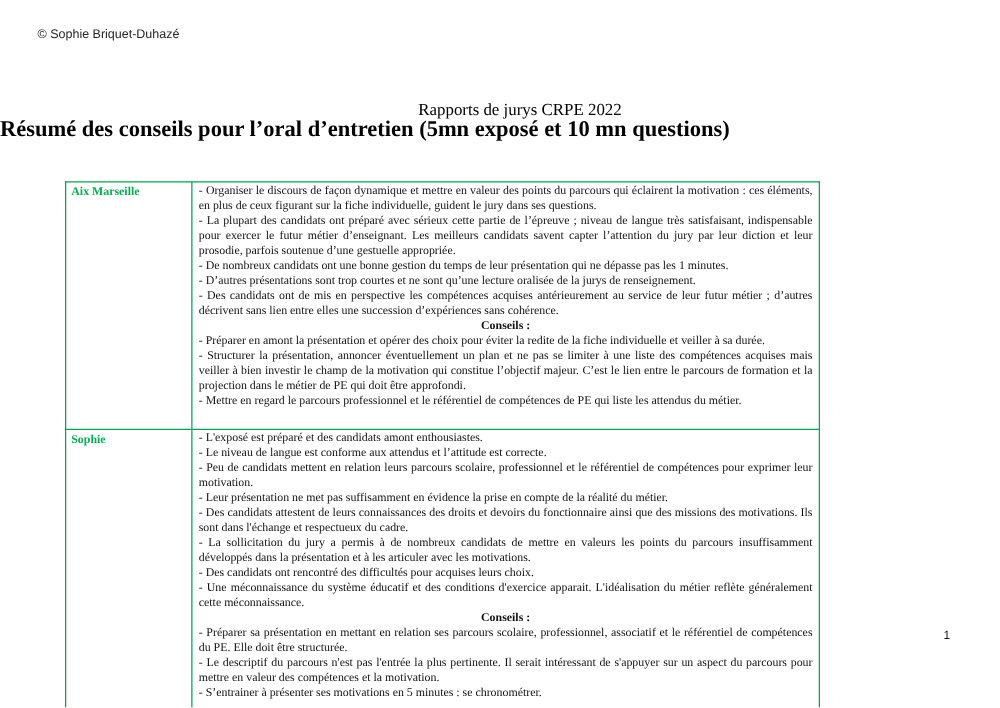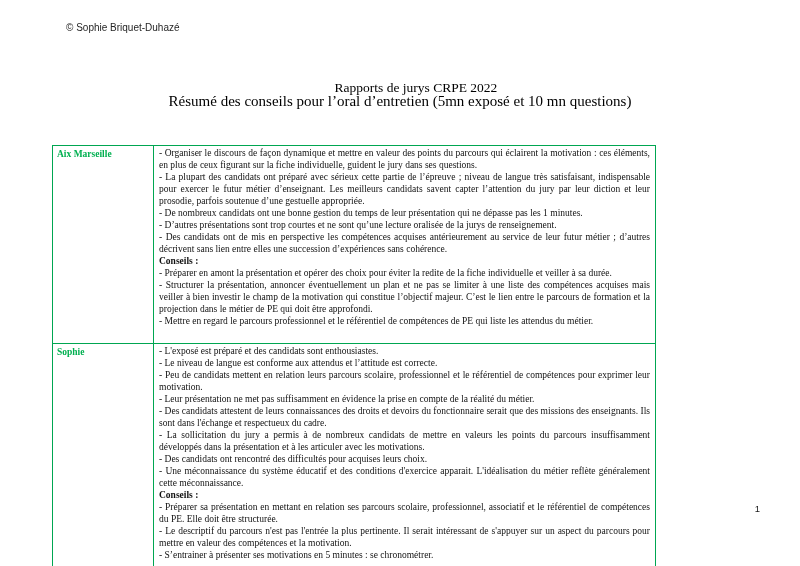--- a/index.html
+++ b/index.html
@@ -16,42 +16,41 @@
     font-family: "Liberation Serif", serif;
     color: #1a1a1a;
   }
   .copyright {
     position: absolute;
     left: 30px;
     top: 22px;
     font-family: "Liberation Sans", sans-serif;
     font-size: 10px;
     color: #262626;
-    margin-left: 36px;
   }
   .title {
     position: absolute;
     left: 0;
     top: 64px;
     width: 100%;
     margin: 16px;
     text-align: center;
     font-size: 13.5px;
     font-weight: normal;
     color: #000000;
   }
   .subtitle {
     position: absolute;
     left: 0;
     top: 93px;
     width: 100%;
     margin: 0;
-    text-align: center;
-    font-size: 15px;
-    font-weight: normal;
+    text-align: left;
+    font-size: 18px;
+    font-weight: bold;
     color: #000000;
   }
   table.jury-table {
     position: absolute;
     left: 52px;
     top: 145px;
     width: 604px;
     border-collapse: collapse;
     table-layout: fixed;
   }
@@ -68,21 +67,21 @@
     line-height: 12px;
   }
   td.content-cell {
     padding: 1px 5px 16px 5px;
     font-size: 9.5px;
     line-height: 12px;
     text-align: justify;
     color: #111111;
   }
   td.content-cell .line { margin: 0; }
-  td.content-cell .line.bold { font-weight: bold; text-align: left; }
+  td.content-cell .line.bold { font-weight: bold; text-align: center; }
   .page-number {
     position: absolute;
     right: 40px;
     top: 503px;
     font-family: "Liberation Sans", sans-serif;
     font-size: 9.5px;
     color: #1a1a1a;
   }
 </style>
 </head>
@@ -107,25 +106,25 @@
             <div class="line">- Des candidats ont de mis en perspective les compétences acquises antérieurement au service de leur futur métier ; d’autres décrivent sans lien entre elles une succession d’expériences sans cohérence.</div>
             <div class="line bold">Conseils :</div>
             <div class="line">- Préparer en amont la présentation et opérer des choix pour éviter la redite de la fiche individuelle et veiller à sa durée.</div>
             <div class="line">- Structurer la présentation, annoncer éventuellement un plan et ne pas se limiter à une liste des compétences acquises mais veiller à bien investir le champ de la motivation qui constitue l’objectif majeur. C’est le lien entre le parcours de formation et la projection dans le métier de PE qui doit être approfondi.</div>
             <div class="line">- Mettre en regard le parcours professionnel et le référentiel de compétences de PE qui liste les attendus du métier.</div>
           </td>
         </tr>
         <tr>
           <td class="academy-cell">Sophie</td>
           <td class="content-cell">
-            <div class="line">- L'exposé est préparé et des candidats sont enthousiastes.</div>
+            <div class="line">- L'exposé est préparé et des candidats amont enthousiastes.</div>
             <div class="line">- Le niveau de langue est conforme aux attendus et l’attitude est correcte.</div>
             <div class="line">- Peu de candidats mettent en relation leurs parcours scolaire, professionnel et le référentiel de compétences pour exprimer leur motivation.</div>
             <div class="line">- Leur présentation ne met pas suffisamment en évidence la prise en compte de la réalité du métier.</div>
-            <div class="line">- Des candidats attestent de leurs connaissances des droits et devoirs du fonctionnaire serait que des missions des enseignants. Ils sont dans l'échange et respectueux du cadre.</div>
+            <div class="line">- Des candidats attestent de leurs connaissances des droits et devoirs du fonctionnaire ainsi que des missions des motivations. Ils sont dans l'échange et respectueux du cadre.</div>
             <div class="line">- La sollicitation du jury a permis à de nombreux candidats de mettre en valeurs les points du parcours insuffisamment développés dans la présentation et à les articuler avec les motivations.</div>
             <div class="line"> - Des candidats ont rencontré des difficultés pour acquises leurs choix.</div>
             <div class="line">- Une méconnaissance du système éducatif et des conditions d'exercice apparait. L'idéalisation du métier reflète généralement cette méconnaissance.</div>
             <div class="line bold">Conseils :</div>
             <div class="line">- Préparer sa présentation en mettant en relation ses parcours scolaire, professionnel, associatif et le référentiel de compétences du PE. Elle doit être structurée.</div>
             <div class="line">- Le descriptif du parcours n'est pas l'entrée la plus pertinente. Il serait intéressant de s'appuyer sur un aspect du parcours pour mettre en valeur des compétences et la motivation.</div>
             <div class="line">- S’entrainer à présenter ses motivations en 5 minutes : se chronométrer.</div>
           </td>
         </tr>
       </tbody>

